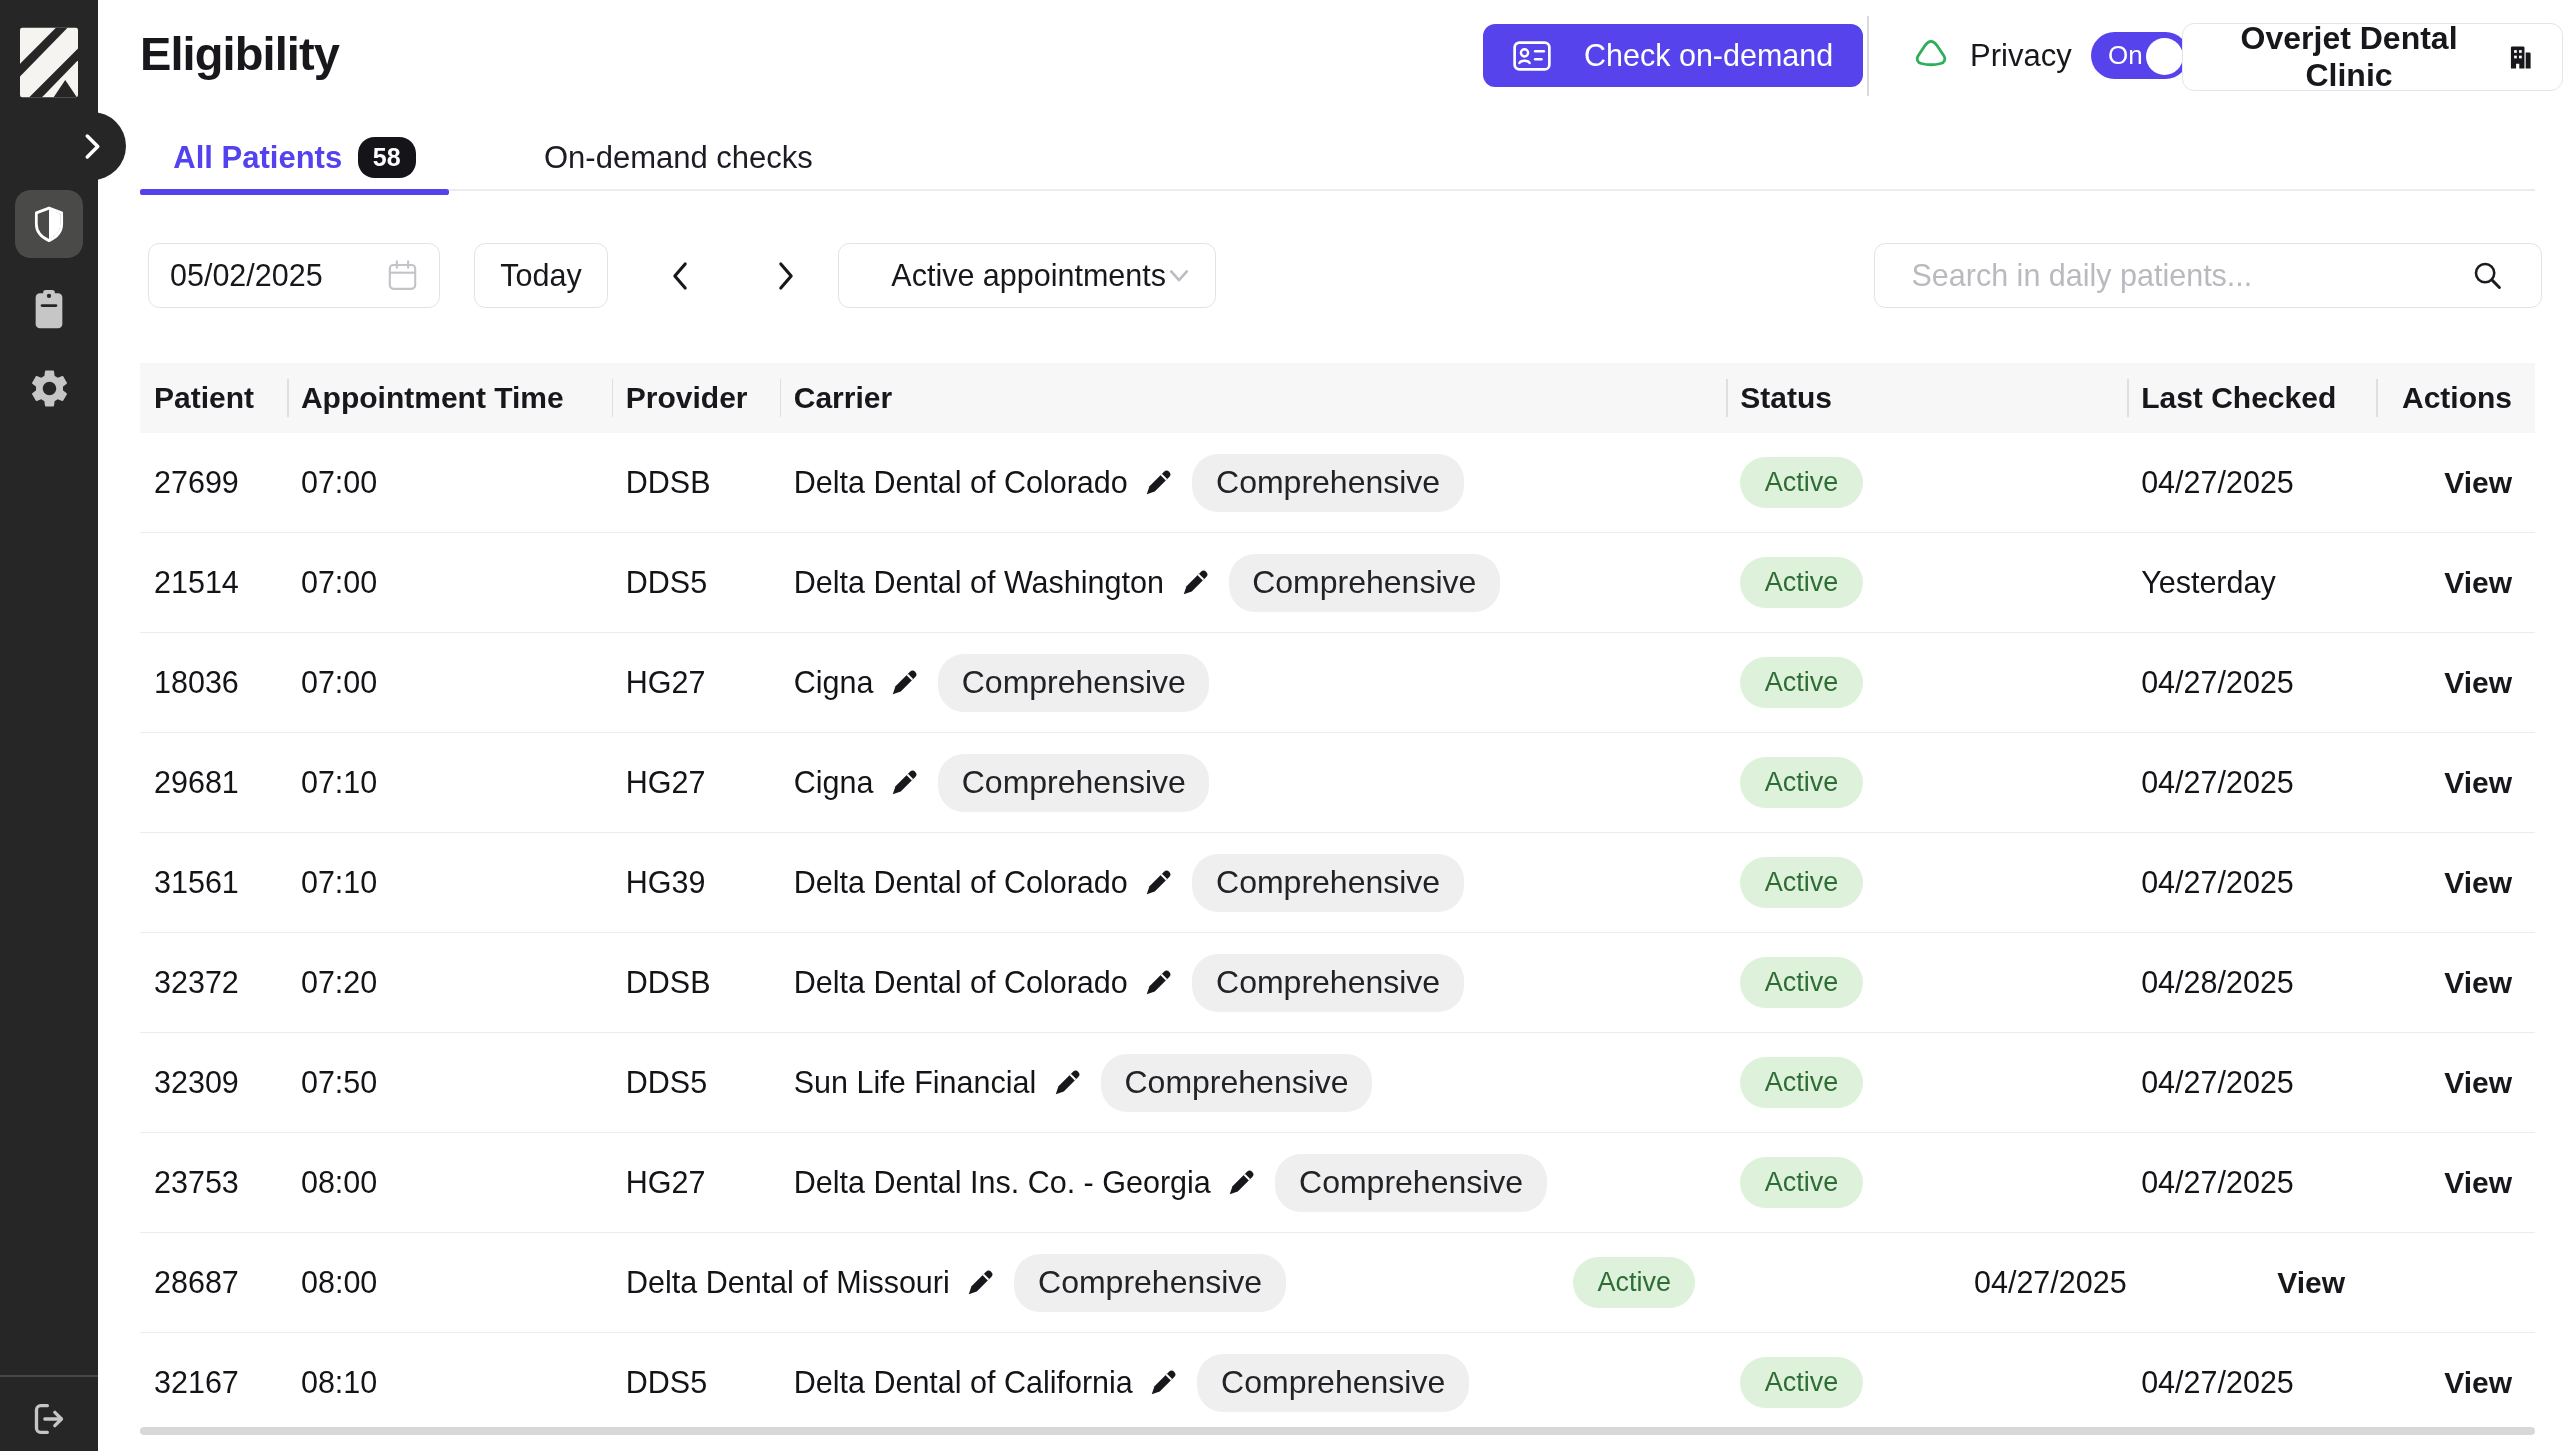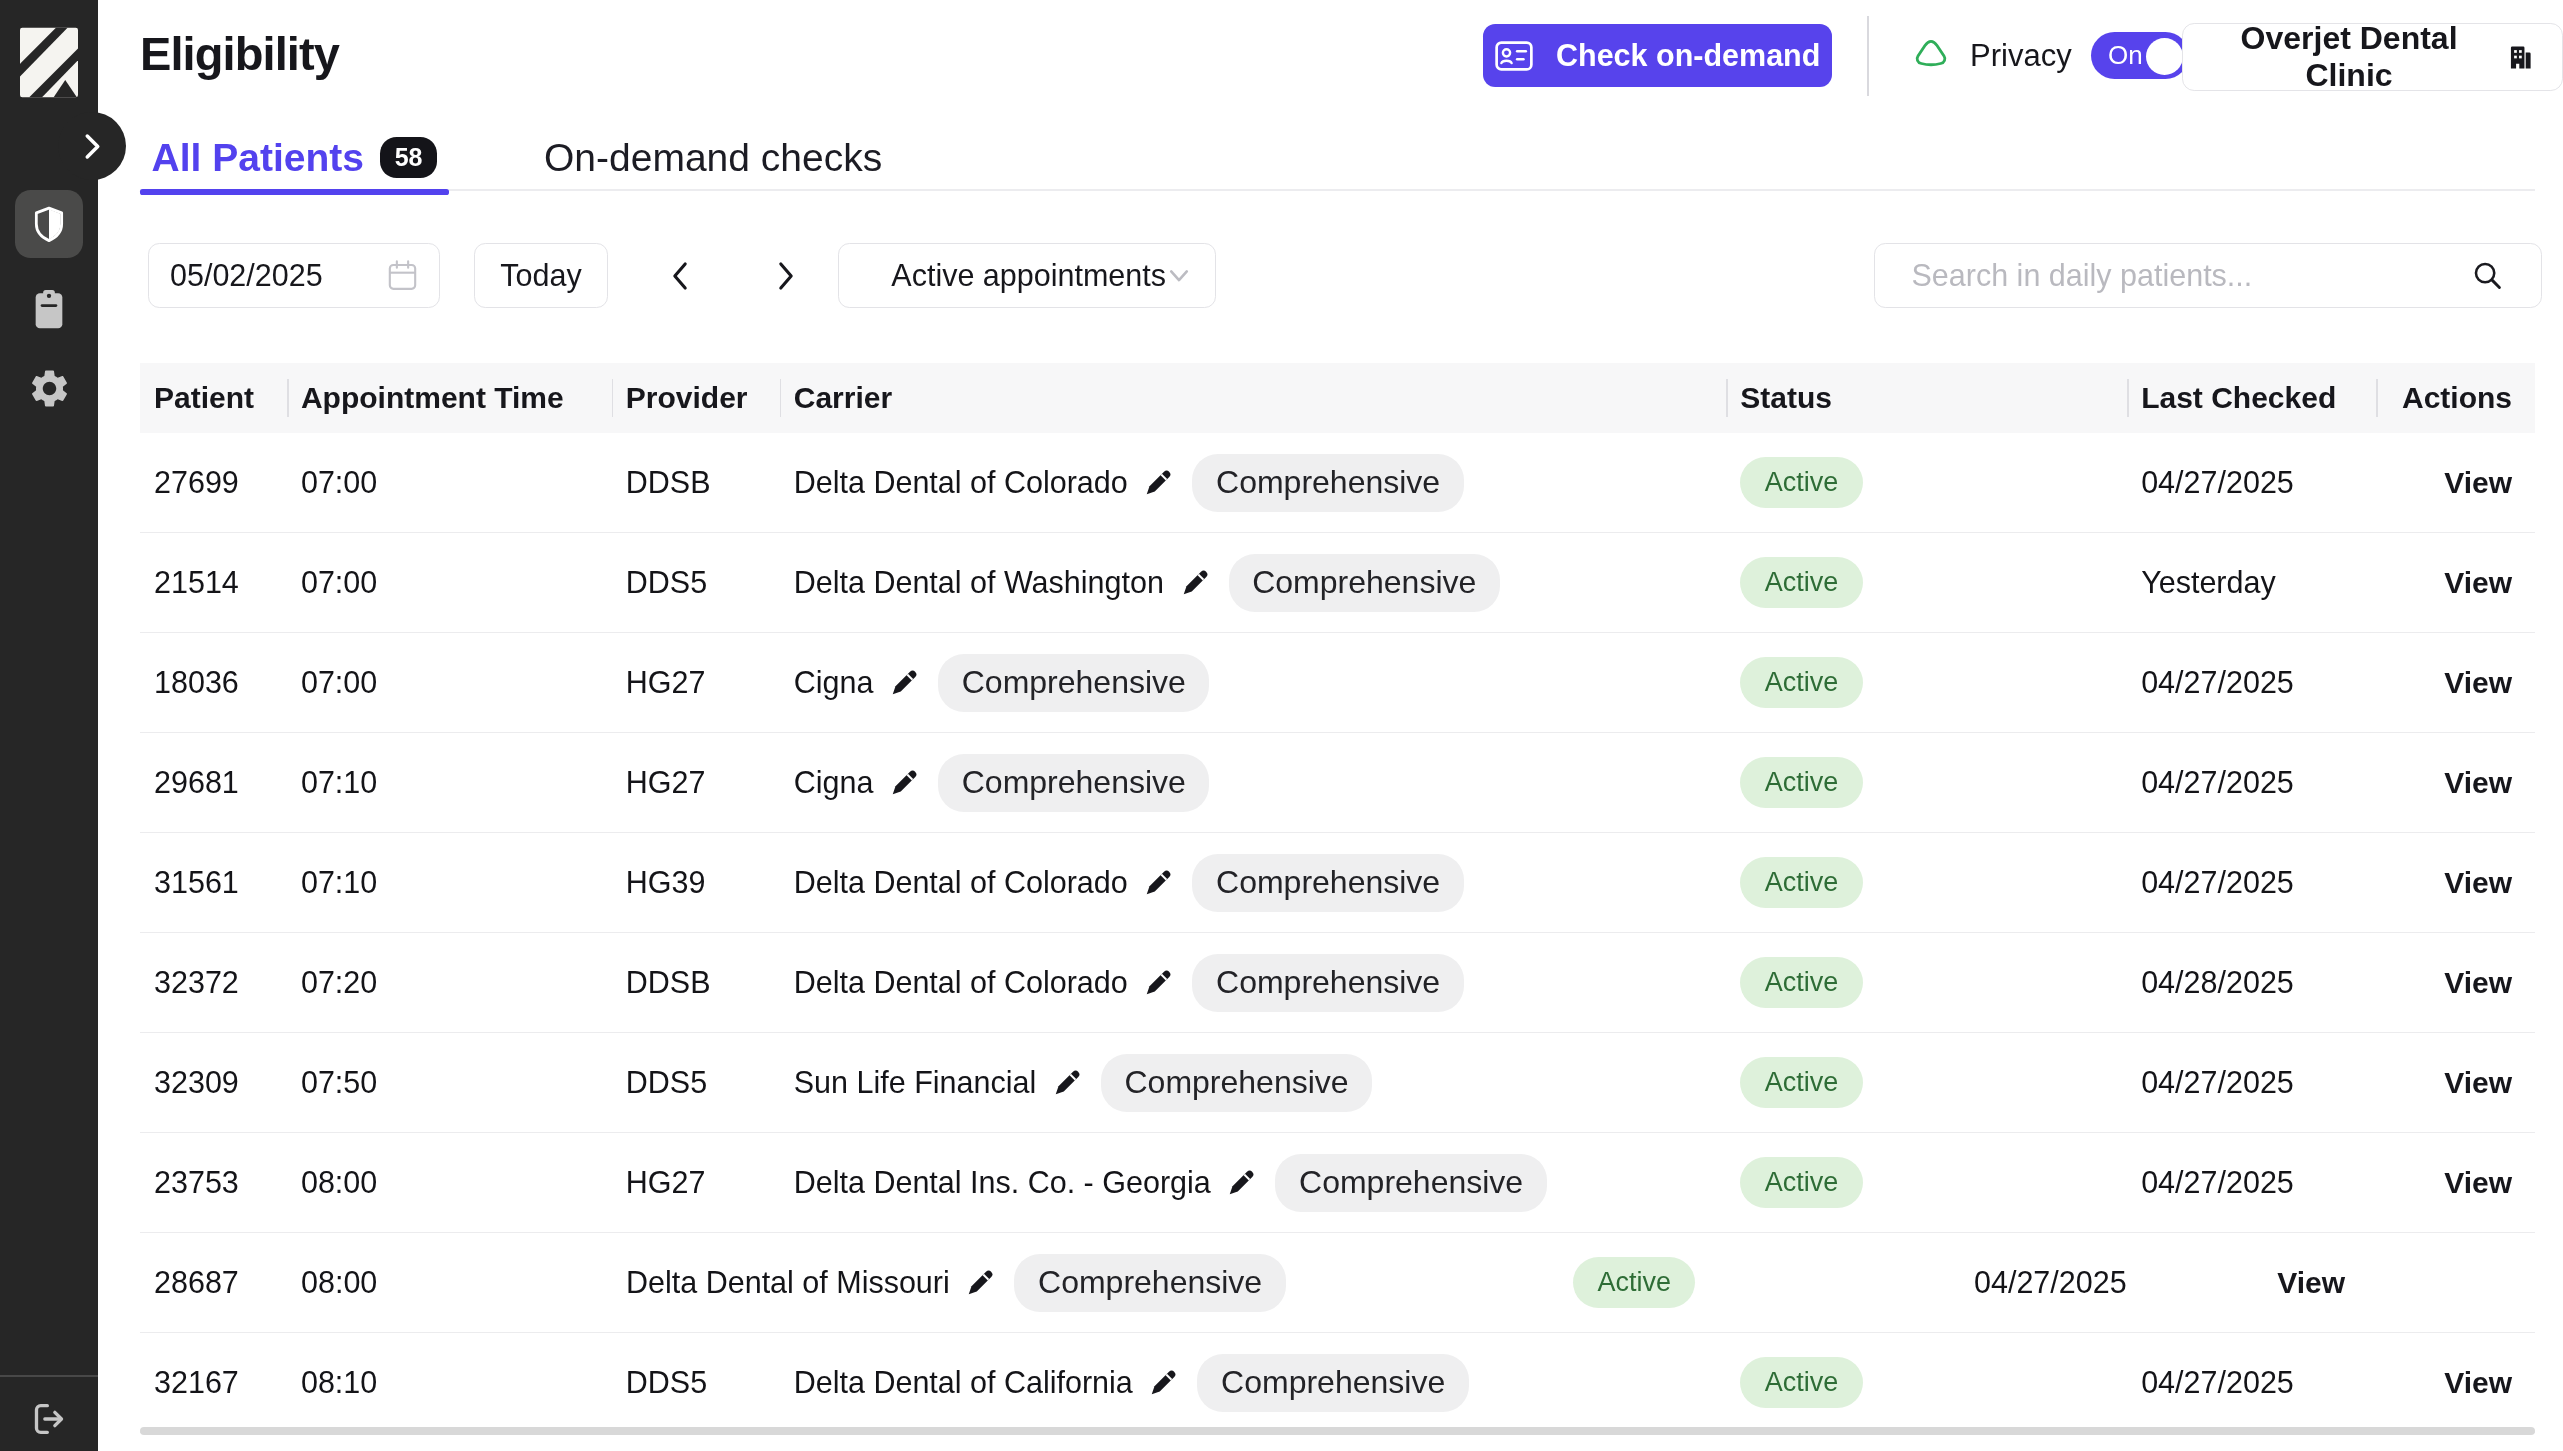--- a/index.html
+++ b/index.html
@@ -21,40 +21,40 @@
   .nav-shield { top:190px; }
   .nav-clipboard { top:276px; }
   .nav-gear { top:354px; }
   .sidebar-divider { position:absolute; left:0; top:1375px; width:98px; height:1.7px; background:rgba(255,255,255,0.16); }
   .nav-logout { top:1385px; }
 
   
   .page-title { position:absolute; left:140px; top:26px; font-size:47px; font-weight:700; letter-spacing:-0.9px; color:#17171c; }
 
   .check-btn { position:absolute; left:1483px; top:24.4px; height:63px; border-radius:12.2px; background:#5743ec; color:#fff;
-    display:flex; align-items:center; gap:23px; padding:0 12px; font-size:30.5px; font-weight:700; border:none; cursor:pointer; }
+    display:flex; align-items:center; gap:33px; padding:0 30px; font-size:30.5px; font-weight:400; border:none; cursor:pointer; }
   .hdr-vdivider { position:absolute; left:1867px; top:15.7px; width:1.7px; height:80px; background:#d9d9de; }
 
   .privacy-group { position:absolute; left:1911px; top:24.4px; height:63px; display:flex; align-items:center; gap:19px; }
   .privacy-label { font-size:31px; color:#17171c; }
   .toggle { position:relative; width:98px; height:47px; border-radius:23.6px; background:#5743ec; display:flex; align-items:center; }
   .toggle-text { color:#fff; font-size:26px; font-weight:500; margin-left:17.4px; }
   .toggle-knob { position:absolute; right:5.2px; top:5.2px; width:37px; height:37px; border-radius:50%; background:#fff; }
 
   .clinic-btn { position:absolute; left:2182px; top:23px; height:68px; border:1.7px solid #e4e4e8; border-radius:12.2px; background:#fff;
     display:flex; align-items:center; gap:17.4px; padding:0 26px; font-size:32px; font-weight:600; color:#17171c; cursor:pointer; }
 
   
   .tabs-line { position:absolute; left:140px; top:189px; width:2395px; height:1.7px; background:#ececef; }
   .tabs { position:absolute; left:140px; top:124px; height:67px; display:flex; }
   .tab { display:flex; align-items:center; justify-content:center; gap:15.7px; height:100%; cursor:pointer; }
   .tab-all { width:309px; position:relative; }
   .tab-all .tab-label { color:#5342ee; font-weight:600; }
   .tab-underline { position:absolute; left:0; bottom:-3.5px; width:309px; height:5.2px; border-radius:2.6px; background:#5342ee; }
-  .tab-label { font-size:39px; }
+  .tab-label { font-size:31px; }
   .tab-count { background:#141419; color:#fff; font-size:25px; font-weight:600; border-radius:16.6px; padding:6.1px 15px; }
   .tab-ondemand { margin-left:95px; }
   .tab-ondemand .tab-label { color:#1c1c24; font-weight:500; }
 
   
   .filter-bar { position:absolute; left:148px; top:243px; width:2395px; height:65px; }
   .ctrl { position:absolute; top:0; height:65px; border:1.7px solid #e3e3e7; border-radius:11.3px; background:#fff; display:flex; align-items:center; font-size:30.5px; color:#17171c; }
   .date-field { left:0; width:292px; padding:0 21px; justify-content:space-between; cursor:pointer; }
   .today-btn { left:326px; width:134px; justify-content:center; cursor:pointer; }
   .icon-btn { position:absolute; top:0; width:65px; height:65px; display:flex; align-items:center; justify-content:center; background:transparent; border:none; cursor:pointer; }

